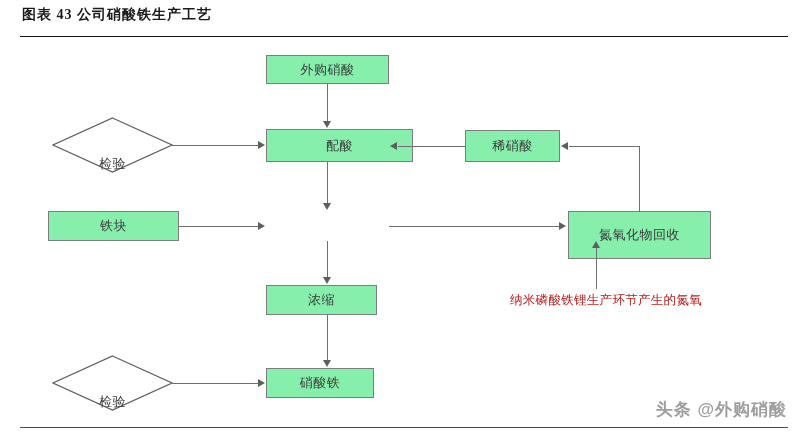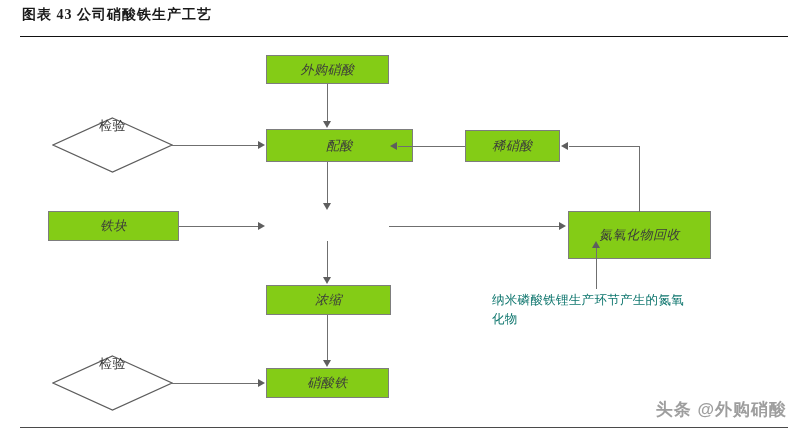--- a/index.html
+++ b/index.html
@@ -42,35 +42,34 @@
     left: 20px;
     top: 427px;
     width: 768px;
     height: 0;
     border-top: 1.1px solid #4a4a4a;
   }
   
   .node {
     position: absolute;
     box-sizing: border-box;
-    background: #84cc16;
+    background: #86efac;
     border: 1.2px solid #7d7d7d;
     display: flex;
     align-items: center;
     justify-content: center;
     font-size: 13px;
     color: #3b3b3b;
     letter-spacing: 0.5px;
     white-space: nowrap;
-    font-style: italic;
   }
   .diamond {
     position: absolute;
     display: flex;
-    align-items: flex-start;
+    align-items: flex-end;
     justify-content: center;
     font-family: Liberation Serif, serif;
   }
   .diamond svg {
     position: absolute;
     left: 0;
     top: 0;
   }
   .diamond .dlabel {
     position: relative;
@@ -108,24 +107,24 @@
   }
   .arrow.left {
     border-top: 4.5px solid transparent;
     border-bottom: 4.5px solid transparent;
     border-right: 7px solid #5e5e5e;
   }
   
   .annotation {
     position: absolute;
     width: 210px;
-    text-align: left;
+    text-align: right;
     font-size: 12.5px;
     line-height: 19px;
-    color: #0f766e;
+    color: #b91c1c;
     letter-spacing: 0.3px;
   }
   
   .watermark {
     position: absolute;
     right: 18px;
     top: 398px;
     font-size: 17px;
     font-weight: bold;
     color: #8e8e8e;
@@ -153,30 +152,30 @@
 
   <div class="node" style="left:266px; top:129px; width:147px; height:33px;">配酸</div>
 
   <div class="node" style="left:465px; top:130px; width:95px; height:32px;">稀硝酸</div>
 
   <div class="node" style="left:48px; top:211px; width:131px; height:30px;">铁块</div>
 
 
   <div class="node" style="left:568px; top:211px; width:143px; height:48px;">氮氧化物回收</div>
 
-  <div class="node" style="left:266px; top:285px; width:125px; height:30px;">浓缩</div>
+  <div class="node" style="left:266px; top:285px; width:111px; height:30px;">浓缩</div>
 
   <div class="diamond" style="left:52px; top:355px; width:121px; height:56px;">
     <svg width="121" height="56" viewBox="0 0 121 56">
       <polygon points="60.5,1 120,28 60.5,55 1,28" fill="#ffffff" stroke="#5d5d5d" stroke-width="1.2"></polygon>
     </svg>
     <span class="dlabel">检验</span>
   </div>
 
-  <div class="node" style="left:266px; top:368px; width:123px; height:30px;">硝酸铁</div>
+  <div class="node" style="left:266px; top:368px; width:108px; height:30px;">硝酸铁</div>
 
   <div class="conn v" style="left:327px; top:84px; height:38px;"></div>
   <div class="arrow down" style="left:322.5px; top:121px;"></div>
 
   <div class="conn h" style="left:172px; top:144.5px; width:87px;"></div>
   <div class="arrow right" style="left:258px; top:140.5px;"></div>
 
   <div class="conn h" style="left:398px; top:145.5px; width:67px;"></div>
   <div class="arrow left" style="left:390px; top:141.5px;"></div>
 
@@ -200,19 +199,18 @@
   <div class="arrow down" style="left:322.5px; top:277px;"></div>
 
   <div class="conn v" style="left:327px; top:315px; height:46px;"></div>
   <div class="arrow down" style="left:322.5px; top:360px;"></div>
 
   <div class="conn h" style="left:172px; top:382.5px; width:87px;"></div>
   <div class="arrow right" style="left:258px; top:378.5px;"></div>
 
   <div class="annotation" style="left:492px; top:291px;">
     <div>纳米磷酸铁锂生产环节产生的氮氧</div>
-    <div>化物</div>
   </div>
 
   <div class="watermark">头条 @外购硝酸</div>
 
   <div class="rule-bottom"></div>
 </div>
 
 </body></html>

